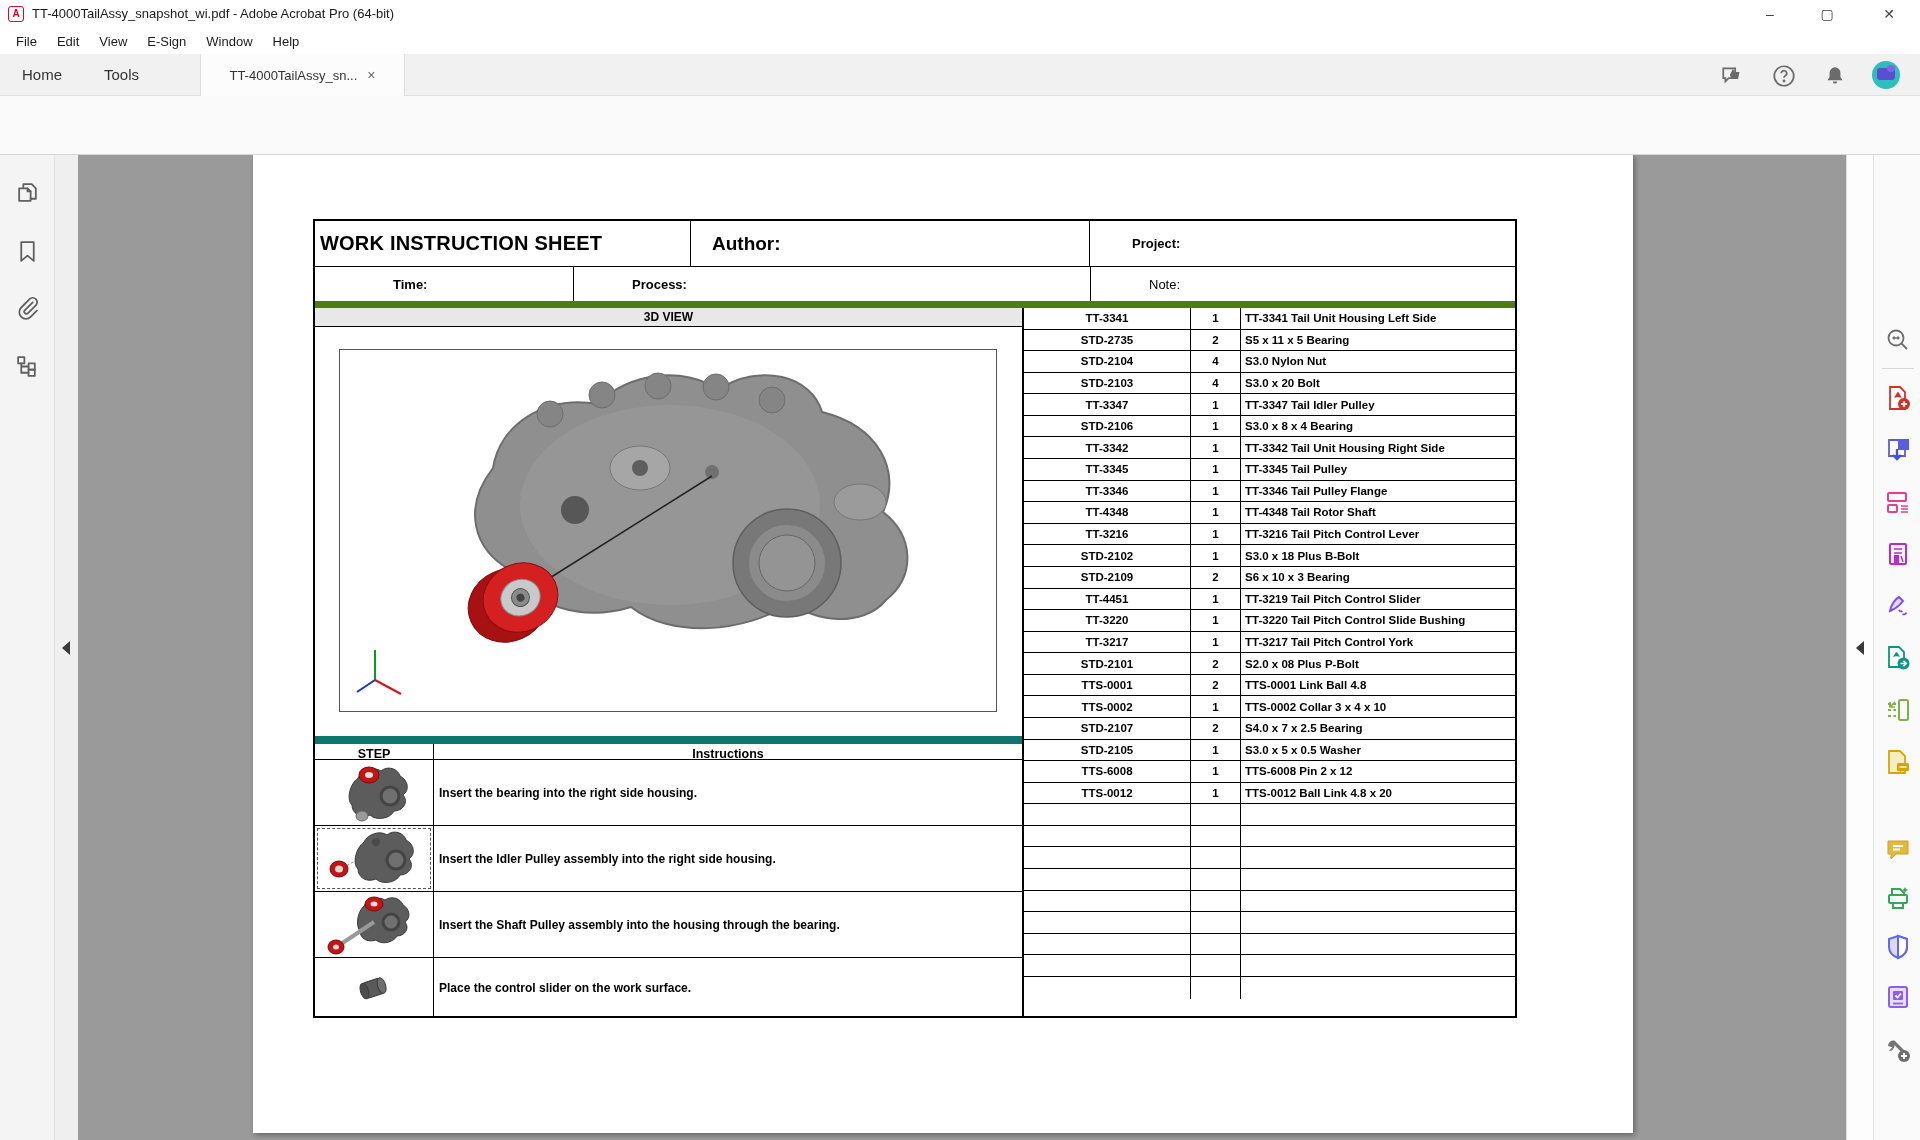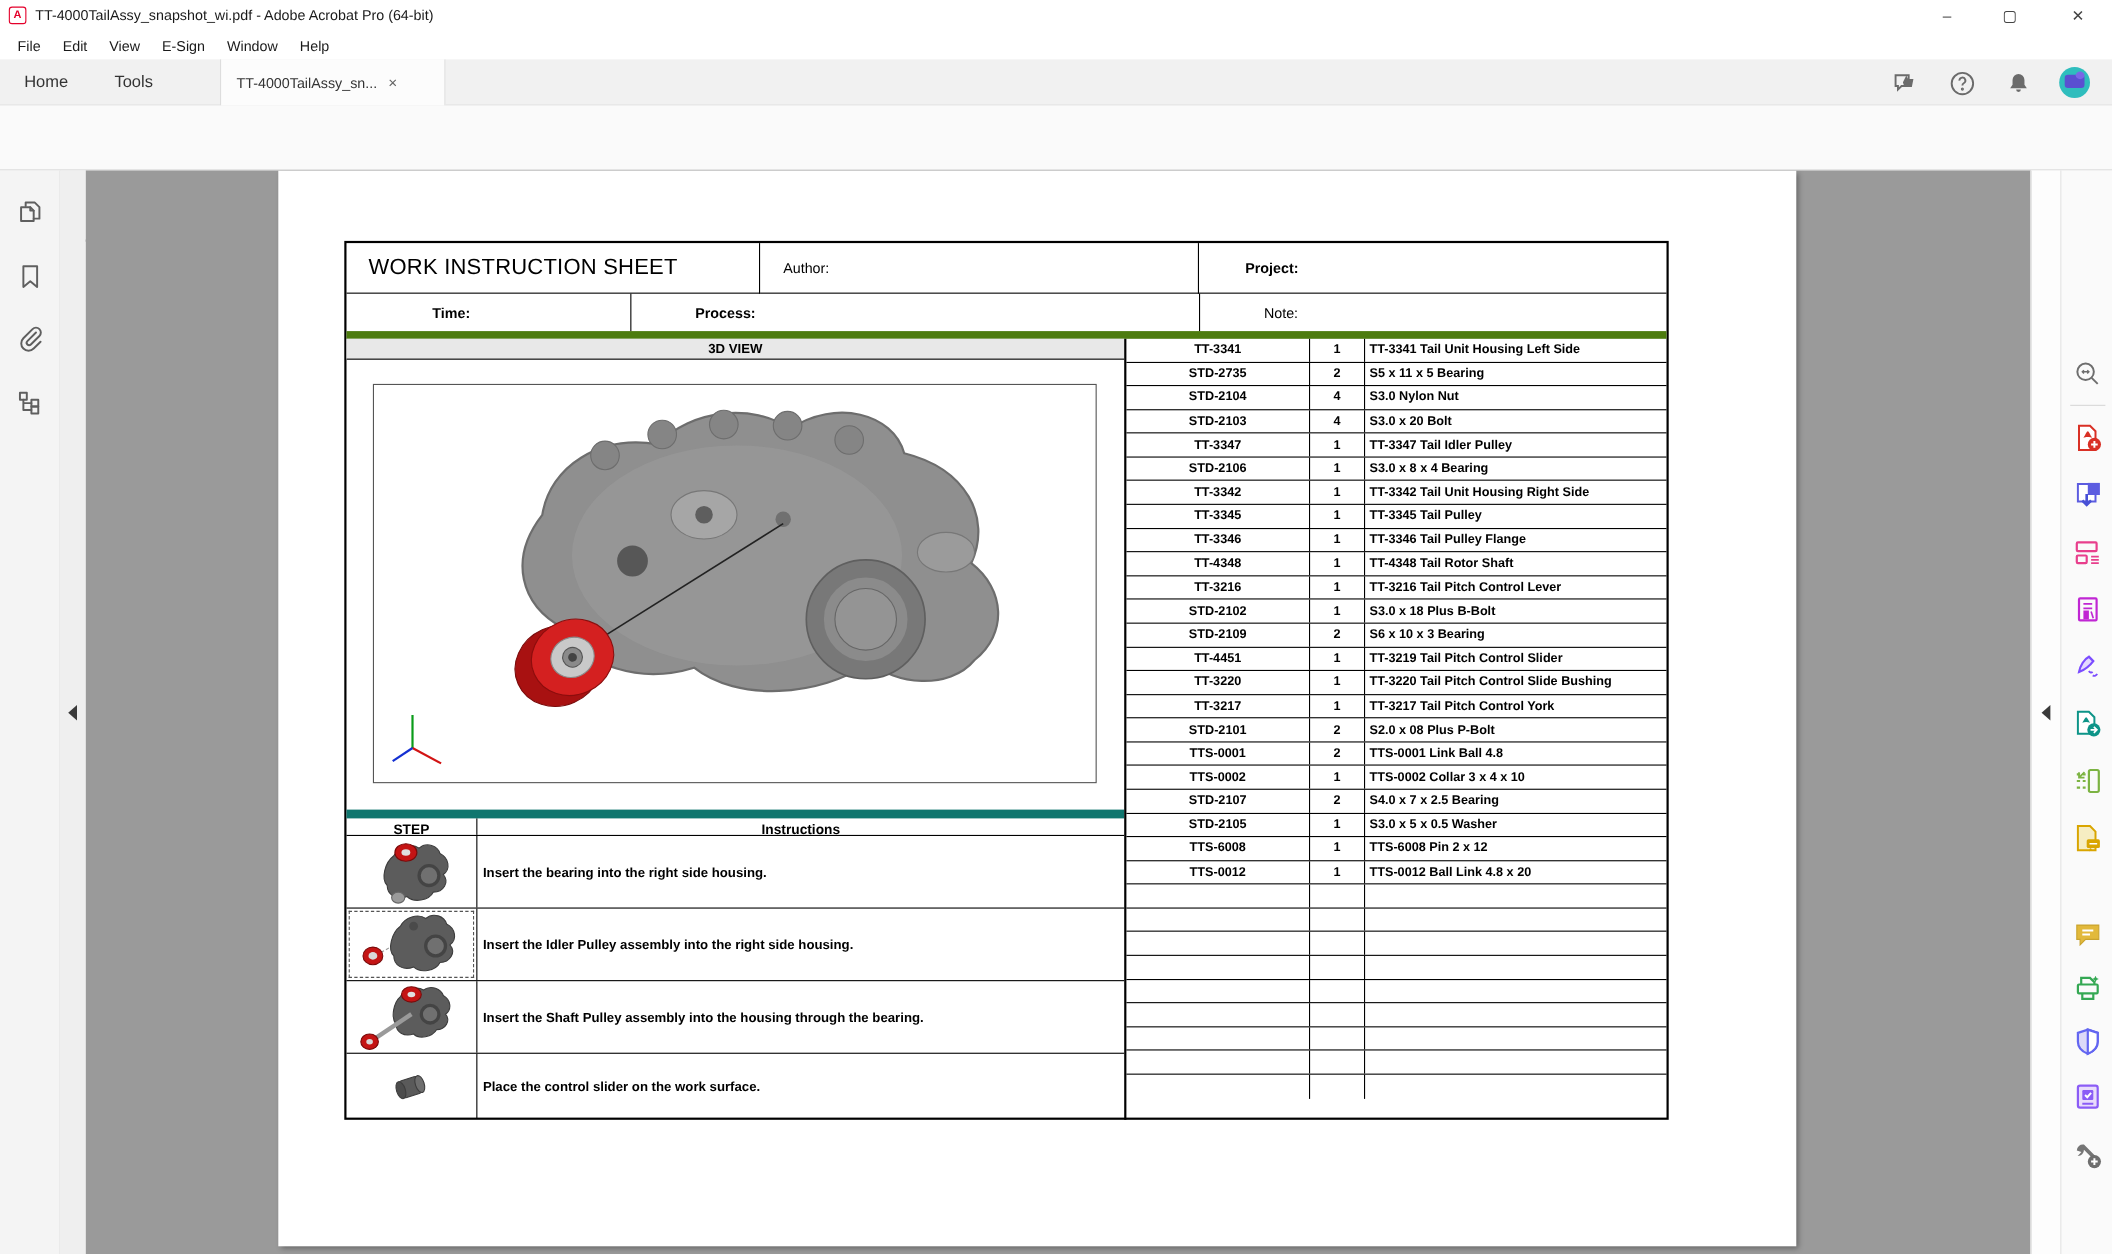--- a/index.html
+++ b/index.html
@@ -9,21 +9,21 @@
   
   #titlebar{position:absolute;left:0;top:0;width:1920px;height:28px;background:#fff}
   #app-icon{position:absolute;left:8px;top:6px;width:16px;height:16px;background:#fff;border:1.5px solid #e4002b;border-radius:3px;color:#e4002b;font-size:10px;font-weight:bold;text-align:center;line-height:13px}
   #title-text{position:absolute;left:32px;top:6px;font-size:13px;color:#1a1a1a}
   .winbtn{position:absolute;top:0;width:46px;height:28px;text-align:center;line-height:28px;font-size:14px;color:#444}
   #menubar{position:absolute;left:6px;top:28px;width:1200px;height:26px;display:flex;align-items:center}
   .menu-item{font-size:13px;color:#1a1a1a;padding:4px 10px;cursor:default}
   
   #tabbar{position:absolute;left:0;top:54px;width:1920px;height:42px;background:#f1f1f1;border-bottom:1px solid #e0e0e0}
   .rtab{position:absolute;top:0;height:42px;line-height:42px;font-size:15px;color:#333;padding:0 14px}
-  #doc-tab{position:absolute;left:200px;top:0;width:205px;height:42px;background:#fcfcfc;border-left:1px solid #ddd;border-right:1px solid #ddd;display:flex;align-items:center;justify-content:flex-start;padding:0 14px;font-size:13px;color:#333}
+  #doc-tab{position:absolute;left:200px;top:0;width:205px;height:42px;background:#fcfcfc;border-left:1px solid #ddd;border-right:1px solid #ddd;display:flex;align-items:center;justify-content:center;padding:0 14px;font-size:13px;color:#333}
   #doc-tab .close{color:#666;font-size:14px;margin-left:10px}
   .tab-right-ico{position:absolute;top:9px;width:26px;height:26px;color:#6b6b6b}
   #avatar{position:absolute;left:1872px;top:7px;width:28px;height:28px;border-radius:50%;background:#2fbdbd;overflow:hidden}
   #avatar .bits{position:absolute;left:5px;top:7px;width:18px;height:12px;background:#5a4fd1;border-radius:3px}
   #avatar .bits2{position:absolute;left:15px;top:4px;width:8px;height:7px;background:#7a66e6;border-radius:50%}
   
   #toolbar{position:absolute;left:0;top:96px;width:1920px;height:59px;background:#fafafa;border-bottom:1px solid #d6d6d6}
   .tico{position:absolute;top:113px;width:24px;height:24px;color:#6b6b6b}
   .tico svg{stroke:#6b6b6b;fill:none;stroke-width:1.6;stroke-linecap:round;stroke-linejoin:round}
   .tdiv{position:absolute;top:110px;width:1px;height:30px;background:#d2d2d2}
@@ -44,22 +44,22 @@
   .rr-ico{position:absolute;left:11px;width:26px;height:26px}
   .rr-div{position:absolute;left:8px;width:32px;height:1px;background:#d8d8d8}
   
   #pdf-page{position:absolute;left:175px;top:0;width:1380px;height:978px;background:#fff;box-shadow:2px 2px 5px rgba(0,0,0,.35)}
   #wis{position:absolute;left:60px;top:64px;width:1204px;height:799px;border:2px solid #000;background:#fff;color:#000}
   .frow{display:flex}
   .cell{border-right:1px solid #000;display:flex;align-items:center;overflow:hidden}
   .cell:last-child{border-right:none}
   #hdr1{height:46px}
   #hdr1 .cell{border-bottom:1px solid #000}
-  #wis-title{width:376px;font-size:20px;font-weight:normal;padding-left:20px;letter-spacing:.2px}
-  #author-cell{width:399px;font-size:13px;font-weight:normal;padding-left:21px}
+  #wis-title{width:376px;font-size:20px;font-weight:bold;padding-left:5px;letter-spacing:.2px}
+  #author-cell{width:399px;font-size:19px;font-weight:bold;padding-left:21px}
   #project-cell{width:425px;font-size:13px;font-weight:bold;padding-left:42px}
   #hdr2{height:41px;border-bottom:7px solid #4d7c0f}
   #time-cell{width:259px;font-size:13px;font-weight:bold;padding-left:78px}
   #process-cell{width:517px;font-size:13px;font-weight:bold;padding-left:58px}
   #note-cell{width:424px;font-size:13px;font-weight:normal;padding-left:58px}
   #wis-main{display:flex;height:710px}
   #left-col{width:707px}
   #band-3d{height:19px;background:#e8e8e8;border-bottom:1px solid #000;text-align:center;font-size:12px;font-weight:bold;line-height:18px}
   #view3d{position:relative;height:409px}
   #view3d-frame{position:absolute;left:24px;top:22px;width:658px;height:363px;border:1px solid #555}

